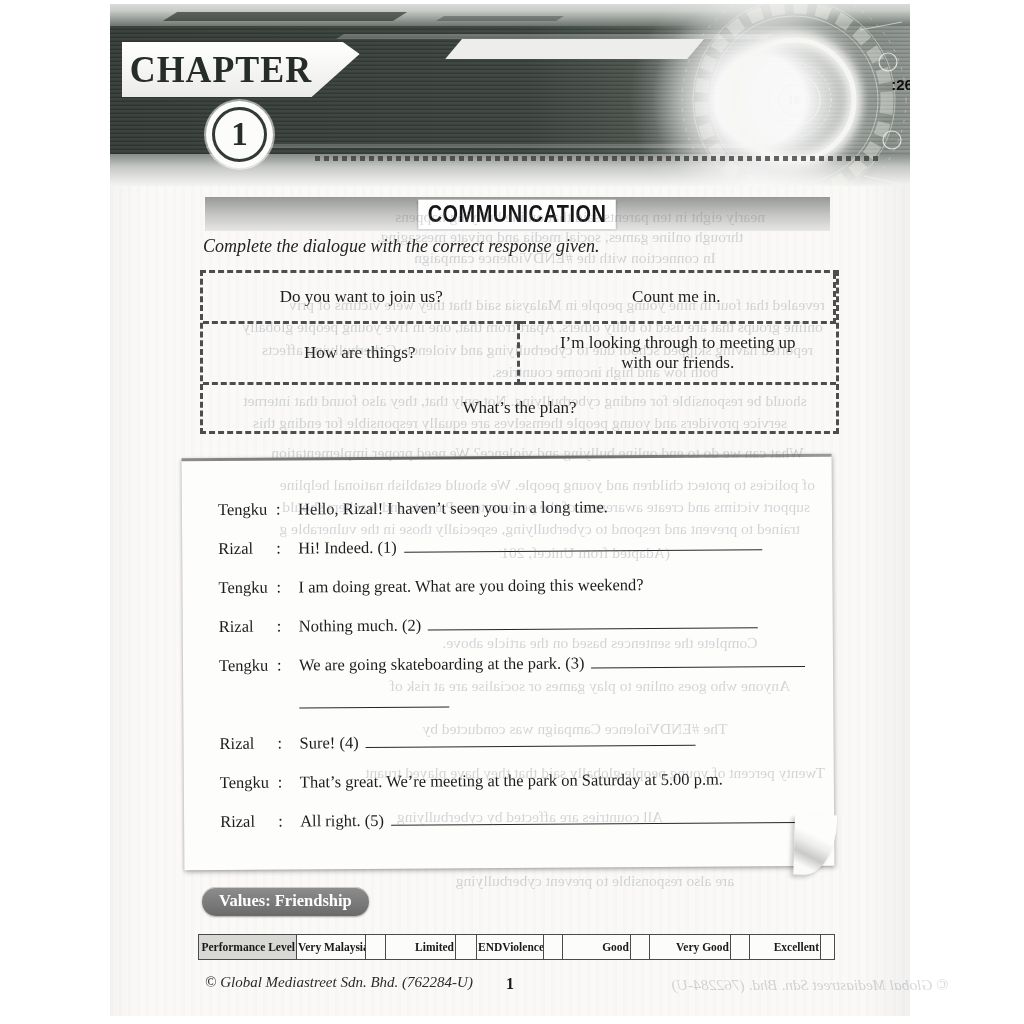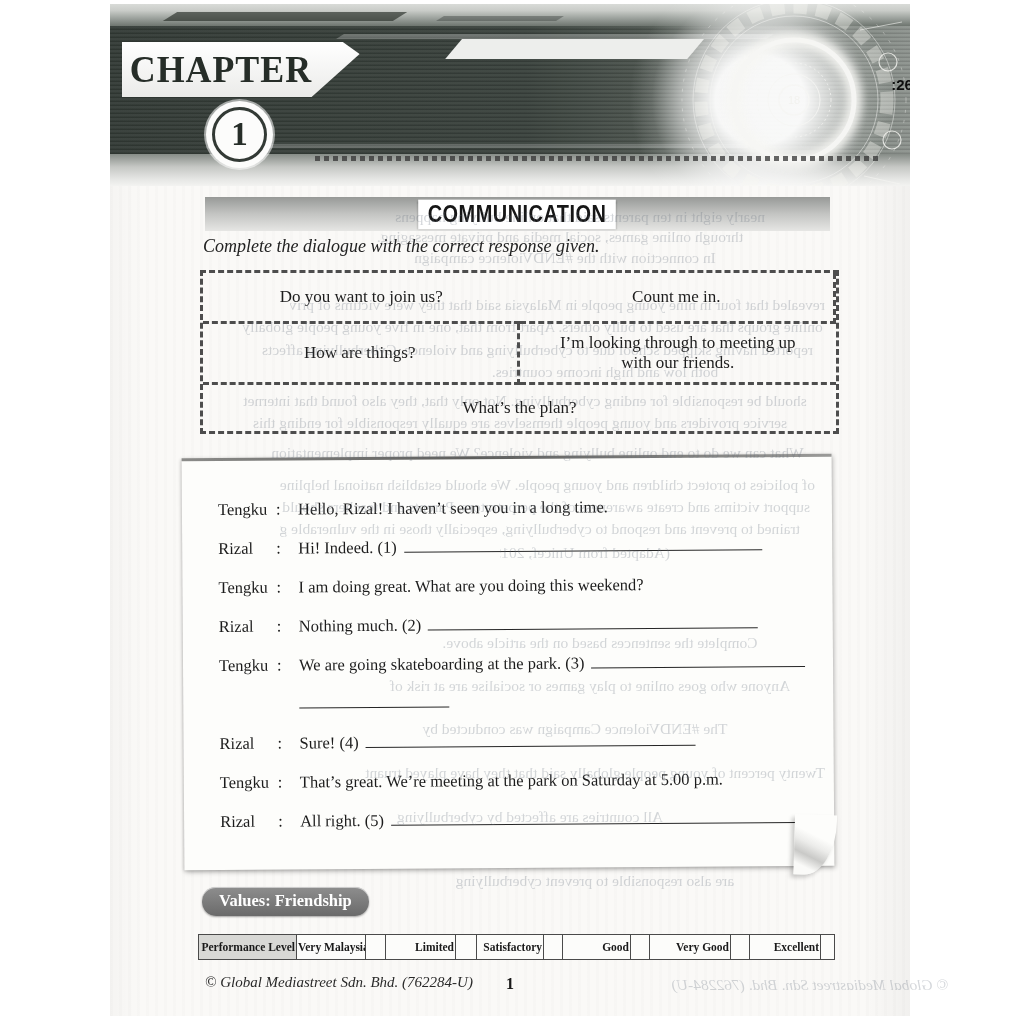--- a/index.html
+++ b/index.html
@@ -252,21 +252,21 @@
         <col style="width:71px">
       <col style="width:14px">
     </colgroup>
     <tbody>
         <tr>
       <td class="ph">Performance Level</td>
       <td>Very Malaysia</td>
       <td></td>
       <td>Limited</td>
       <td></td>
-      <td>Satisfactory</td>
+      <td>ENDViolence</td>
       <td></td>
       <td>Good</td>
       <td></td>
       <td>Very Good</td>
       <td></td>
       <td>Excellent</td>
       <td></td>
     </tr>
   </tbody>
     </table>

